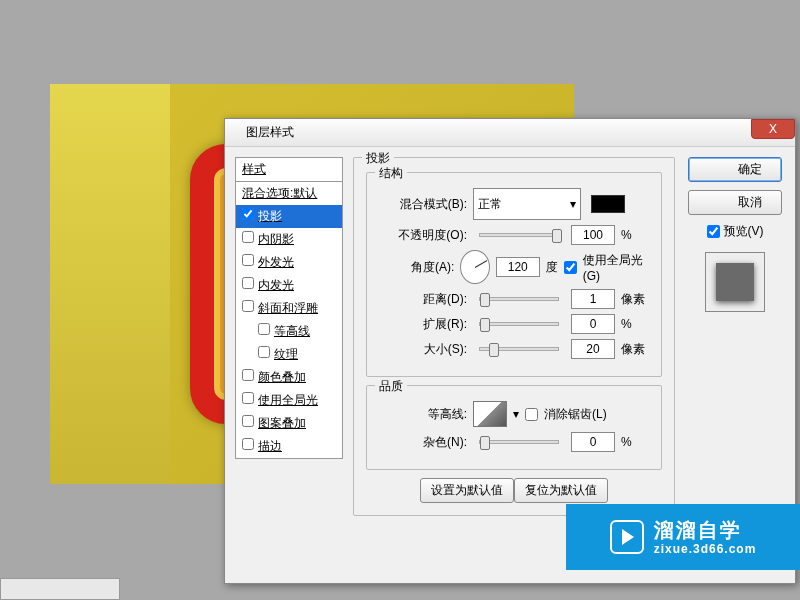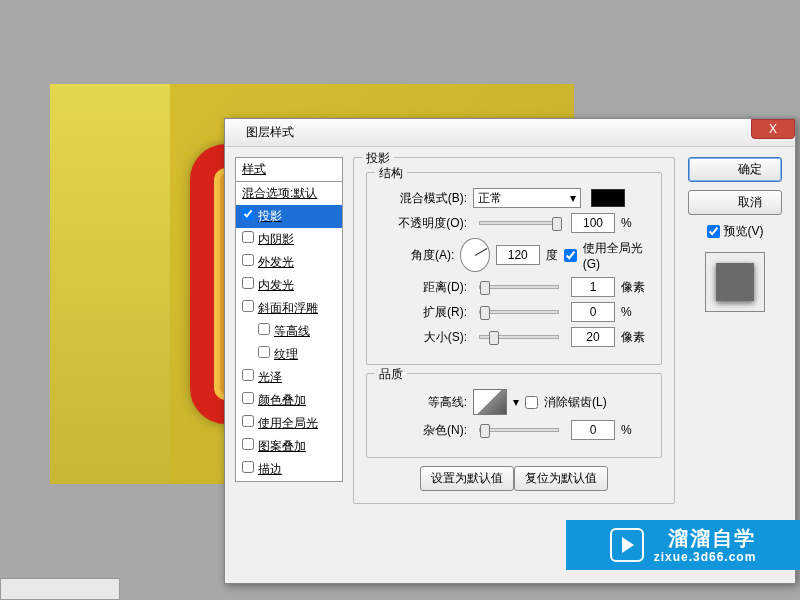--- a/index.html
+++ b/index.html
@@ -17,38 +17,38 @@
 .style-item { padding: 3px 6px; display: flex; align-items: flex-start; gap: 4px; cursor: pointer; }
 .style-item.group-label { padding-left: 6px; }
 .style-item.indented { padding-left: 22px; }
 .style-item input[type=checkbox] { width: 12px; height: 12px; }
 .style-item.selected { background: #1e6fd6; color: #fff; }
 .middle-panel { flex: 1; }
 .grp { border: 1px solid #bbb; border-radius: 2px; margin-bottom: 8px; padding: 10px 12px 12px; position: relative; font-size: 12px; }
 .grp-title { position: absolute; top: -8px; left: 8px; background: #f0f0f0; padding: 0 4px; }
 .row { display: flex; align-items: center; margin: 5px 0; gap: 6px; }
 .row label { width: 88px; text-align: right; }
-.select { border: 1px solid #888; background: #fff; width: 108px; height: 20px; font-size: 12px; padding: 3px 4px; display: flex; align-items: center; justify-content: space-between; }
+.select { border: 1px solid #888; background: #fff; width: 108px; height: 20px; font-size: 12px; padding: 15px 4px; display: flex; align-items: center; justify-content: space-between; }
 .swatch { width: 34px; height: 18px; background: #000; border: 1px solid #333; margin-left: 4px; }
 .slider { flex: 1; height: 4px; background: #ddd; border: 1px solid #aaa; position: relative; margin: 0 6px; }
 .slider .thumb { position: absolute; top: -5px; width: 10px; height: 14px; background: #e8e8e8; border: 1px solid #777; border-radius: 2px; }
 .numbox { width: 44px; height: 20px; border: 1px solid #888; background: #fff; text-align: center; font-size: 12px; }
 .unit { width: 28px; }
 .angle-dial { width: 34px; height: 34px; border: 1px solid #888; border-radius: 50%; background: #fff; position: relative; }
 .angle-dial::after { content: ""; position: absolute; left: 50%; top: 50%; width: 14px; height: 1px; background: #333; transform-origin: left center; transform: rotate(-30deg); }
 .contour { width: 34px; height: 26px; border: 1px solid #777; background: linear-gradient(135deg, #fff 0%, #fff 48%, #888 50%, #555 100%); display: inline-block; }
 .btn { background: linear-gradient(#fdfdfd, #e5e5e5); border: 1px solid #888; border-radius: 3px; font-size: 12px; padding: 3px 10px; cursor: pointer; }
 .btn-row { display: flex; justify-content: center; margin-top: 6px; }
 .right-panel { width: 100px; display: flex; flex-direction: column; gap: 8px; align-items: center; }
 .right-panel .btn { width: 94px; text-align: center; padding-left: 40px; }
 .btn-primary { border: 1px solid #3a78c8; box-shadow: 0 0 0 1px #7db2ea inset; }
 .preview-check { font-size: 12px; display: flex; align-items: center; gap: 4px; }
 .preview-box { width: 60px; height: 60px; border: 1px solid #888; background: #eee; display: flex; align-items: center; justify-content: center; margin-top: 4px; }
 .preview-box .inner { width: 38px; height: 38px; background: #6a6a6a; box-shadow: 0 2px 6px rgba(0,0,0,.6); }
-.watermark { position: absolute; right: 0; bottom: 30px; width: 234px; height: 50px; background: #1296db; display: flex; align-items: center; justify-content: center; gap: 10px; color: #fff; text-align: right; }
+.watermark { position: absolute; right: 0; bottom: 30px; width: 234px; height: 66px; background: #1296db; display: flex; align-items: center; justify-content: center; gap: 10px; color: #fff; }
 .wm-icon { width: 34px; height: 34px; border: 2px solid #fff; border-radius: 6px; display: flex; align-items: center; justify-content: center; }
 .wm-icon::before { content: ""; border-left: 12px solid #fff; border-top: 8px solid transparent; border-bottom: 8px solid transparent; margin-left: 3px; }
 .wm-text { display: flex; flex-direction: column; line-height: 1.2; }
 .wm-text .t1 { font-size: 20px; font-weight: bold; letter-spacing: 2px; }
 .wm-text .t2 { font-size: 12px; letter-spacing: 1px; font-weight: bold; }
 .bottom-edge { position: absolute; left: 0; bottom: 0; width: 120px; height: 22px; background: #e8e8e8; border: 1px solid #999; }
 </style>
 </head>
 <body>
 
@@ -93,24 +93,20 @@
         <div class="style-item indented">
             <input type="checkbox" style="">
             <span>等高线</span>
           </div>
         <div class="style-item indented">
             <input type="checkbox" style="">
             <span>纹理</span>
           </div>
         <div class="style-item">
             <input type="checkbox" style="">
-            <span>光泽</span>
-          </div>
-        <div class="style-item">
-            <input type="checkbox" style="">
             <span>颜色叠加</span>
           </div>
         <div class="style-item">
             <input type="checkbox" style="">
             <span>使用全局光</span>
           </div>
         <div class="style-item">
             <input type="checkbox" style="">
             <span>图案叠加</span>
           </div>

